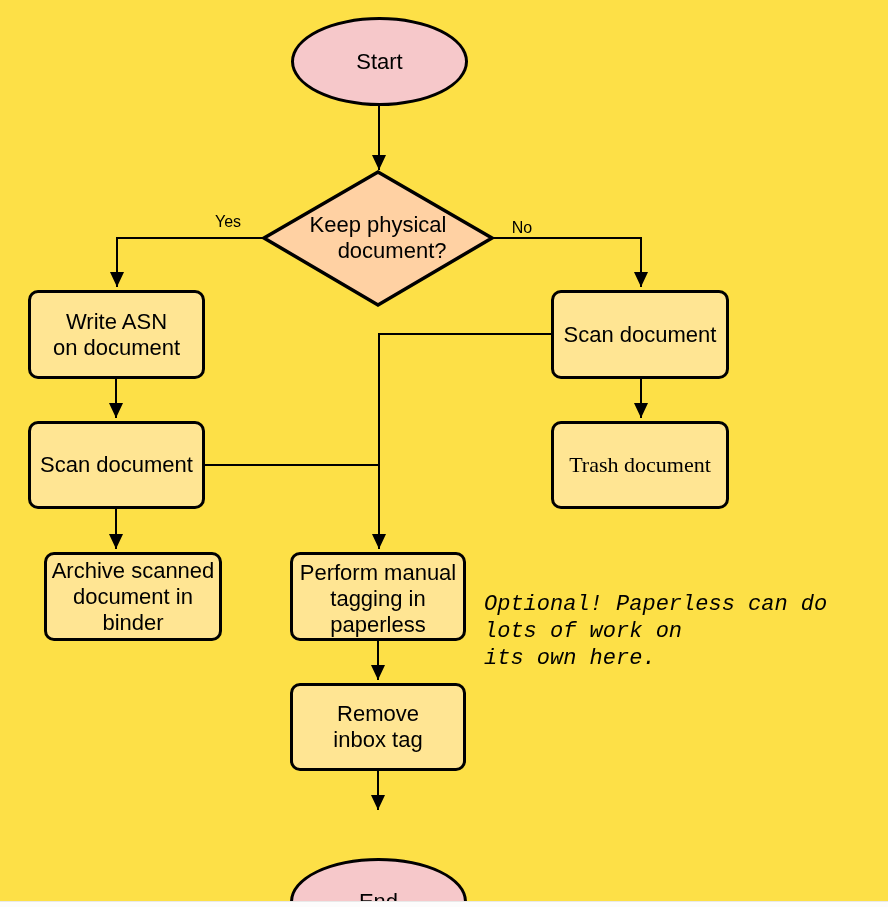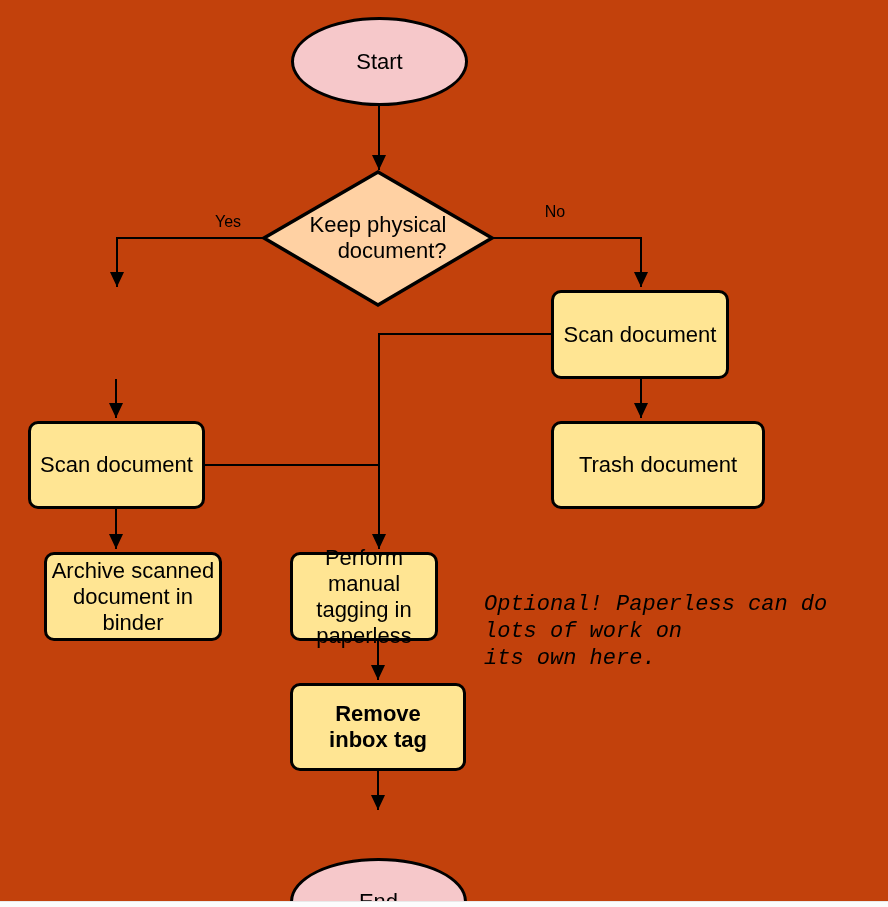--- a/index.html
+++ b/index.html
@@ -5,21 +5,21 @@
   html, body {
     margin: 0;
     padding: 0;
     background: #ffffff;
     font-family: "Liberation Sans", sans-serif;
   }
   .canvas {
     position: relative;
     width: 888px;
     height: 907px;
-    background: #c2410c;
+    background: #fde047;
     overflow: hidden;
     color: #000;
   }
   svg.edge-layer {
     position: absolute;
     left: 0;
     top: 0;
     width: 888px;
     height: 907px;
   }
@@ -130,51 +130,55 @@
 
   <div class="node terminal" style="left:291px; top:17px; width:177px; height:89px;">
     <span>Start</span>
   </div>
 
   <div class="decision-label" style="left:277px; top:200px; width:202px; height:76px;">Keep physical
 document?</div>
 
   <div class="edge-label" style="left:206px; top:210px; width:44px;">Yes</div>
 
-  <div class="edge-label" style="left:500px; top:200px; width:44px;margin-left:33px;">No</div>
+  <div class="edge-label" style="left:500px; top:216px; width:44px;">No</div>
 
+  <div class="node process" style="left:28px; top:290px; width:177px; height:89px;">
+    <span>Write ASN
+on document</span>
+  </div>
 
   <div class="node process" style="left:28px; top:421px; width:177px; height:88px;">
     <span>Scan document</span>
   </div>
 
   <div class="node process" style="left:44px; top:552px; width:178px; height:89px;">
     <span>Archive scanned
 document in
 binder</span>
   </div>
 
   <div class="node process" style="left:551px; top:290px; width:178px; height:89px;">
     <span>Scan document</span>
   </div>
 
-  <div class="node process" style="left:551px; top:421px; width:214px; height:88px;">
+  <div class="node process" style="left:551px; top:421px; width:178px; height:88px;font-family:Liberation Serif, serif;">
     <span>Trash document</span>
   </div>
 
-  <div class="node process" style="left:290px; top:552px; width:148px; height:89px;">
+  <div class="node process" style="left:290px; top:552px; width:176px; height:89px;align-items:flex-end;">
     <span>Perform manual
 tagging in
 paperless</span>
   </div>
 
   <div class="note" style="left:484px; top:591px; width:402px;font-family:Liberation Mono, monospace;">Optional! Paperless can do lots of work on
 its own here.</div>
 
-  <div class="node process" style="left:290px; top:683px; width:176px; height:88px;font-weight:bold;">
+  <div class="node process" style="left:290px; top:683px; width:176px; height:88px;">
     <span>Remove
 inbox tag</span>
   </div>
 
   <div class="node terminal" style="left:290px; top:858px; width:177px; height:87px;">
     <span>End</span>
   </div>
 
   <div class="bottom-hairline"></div>
   <div class="bottom-strip"></div>

